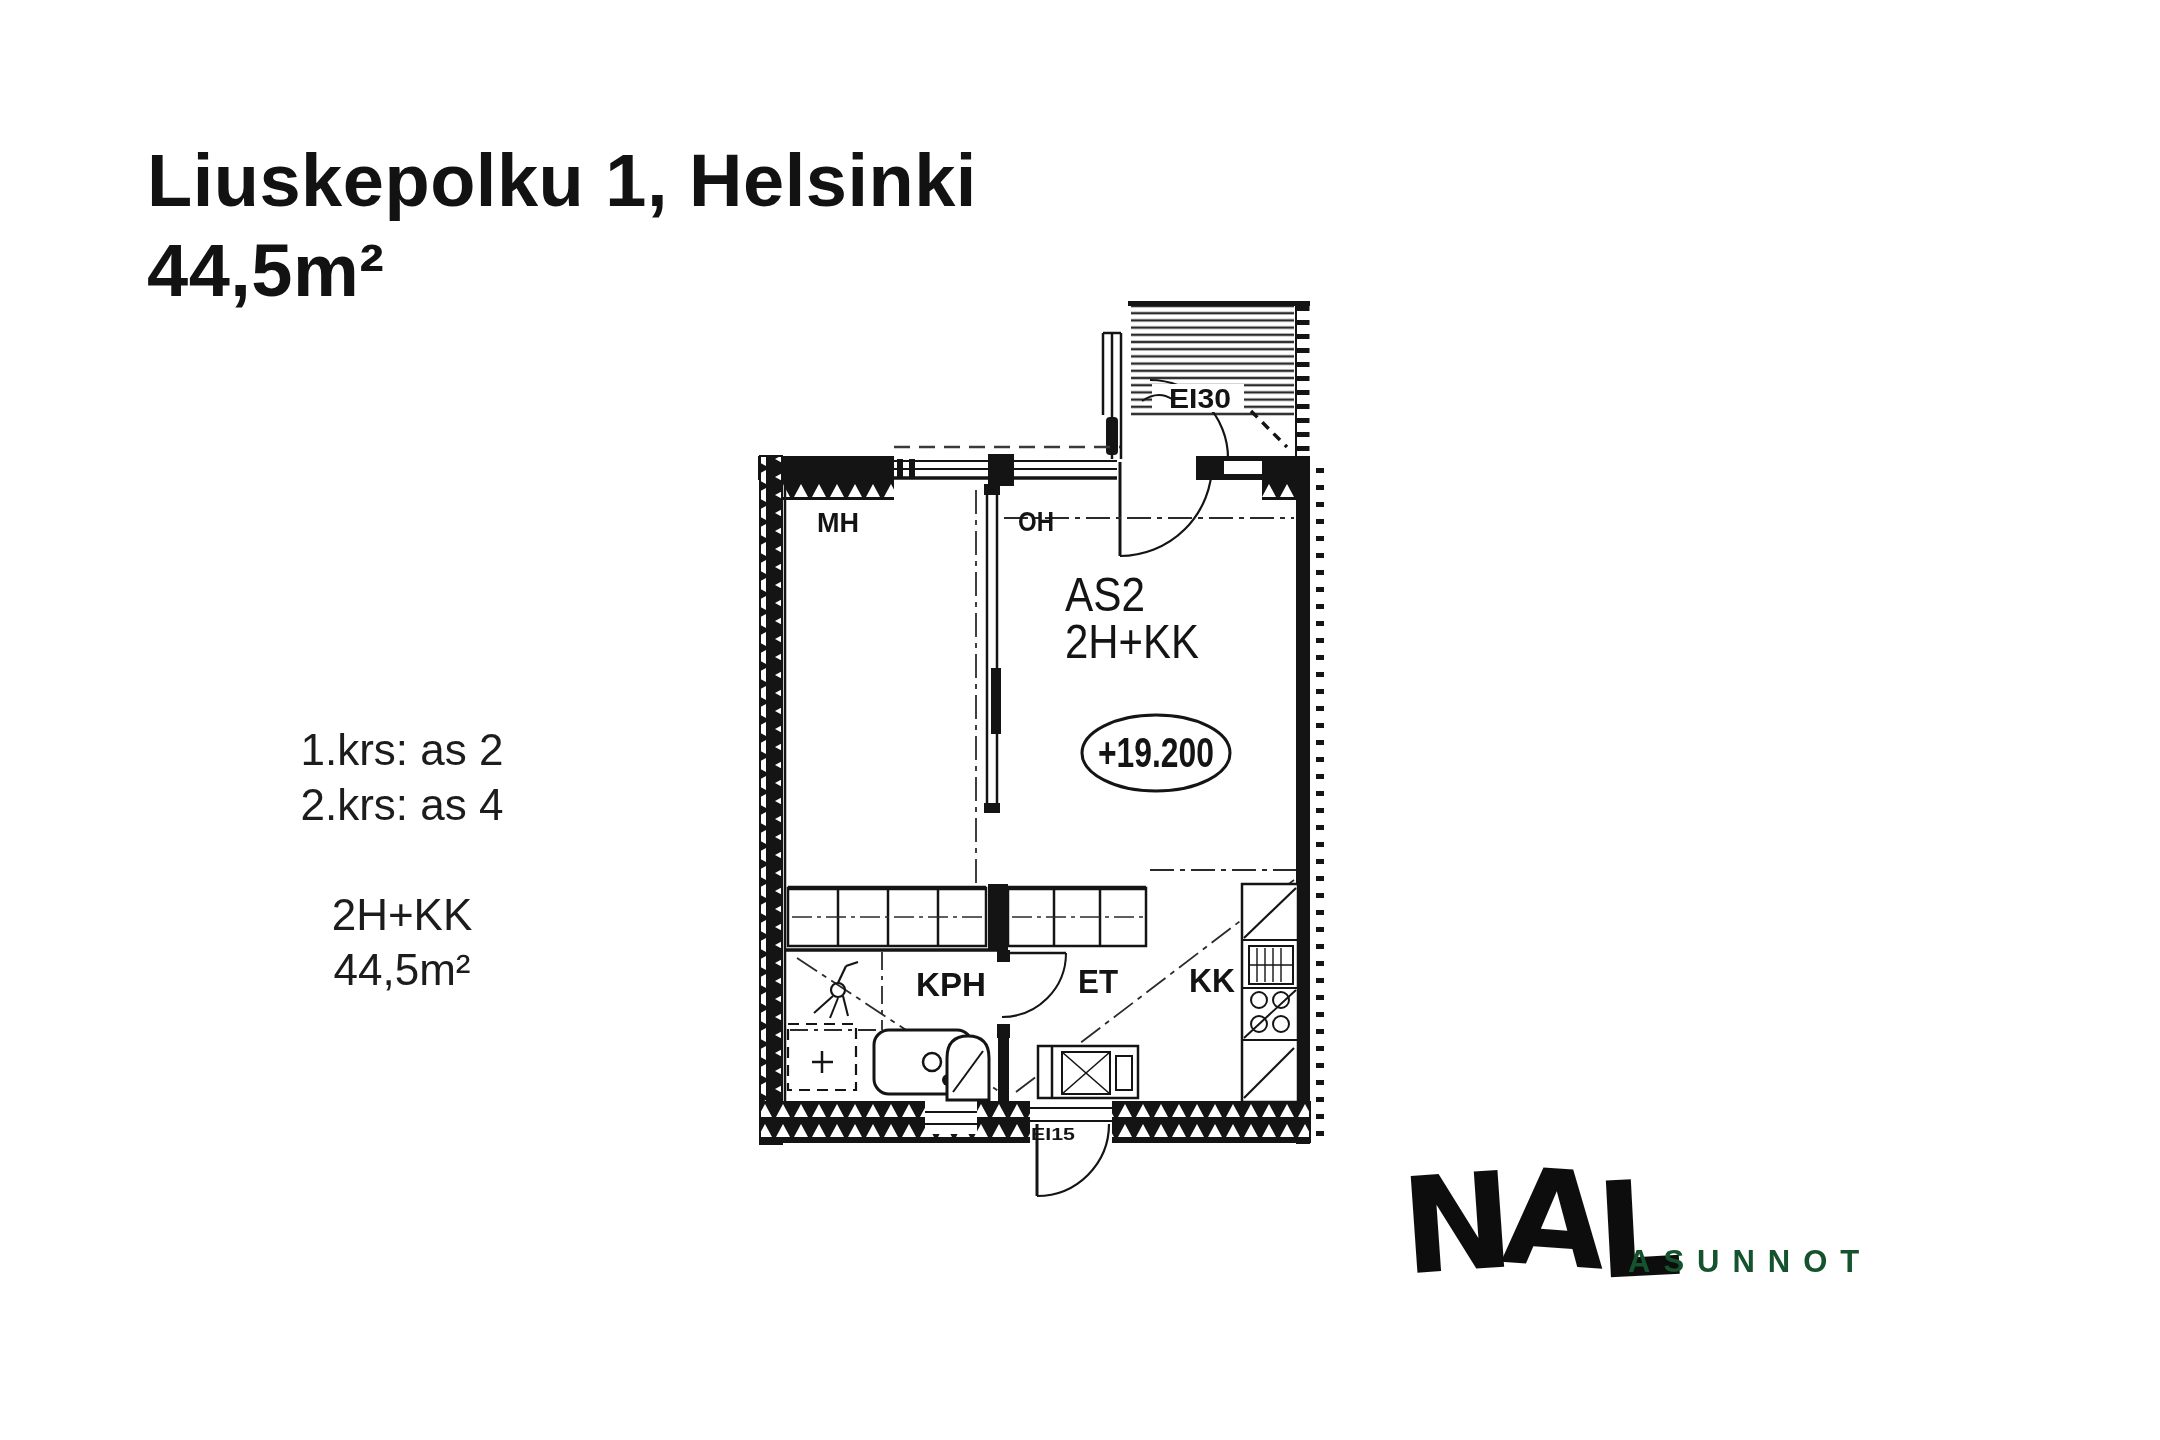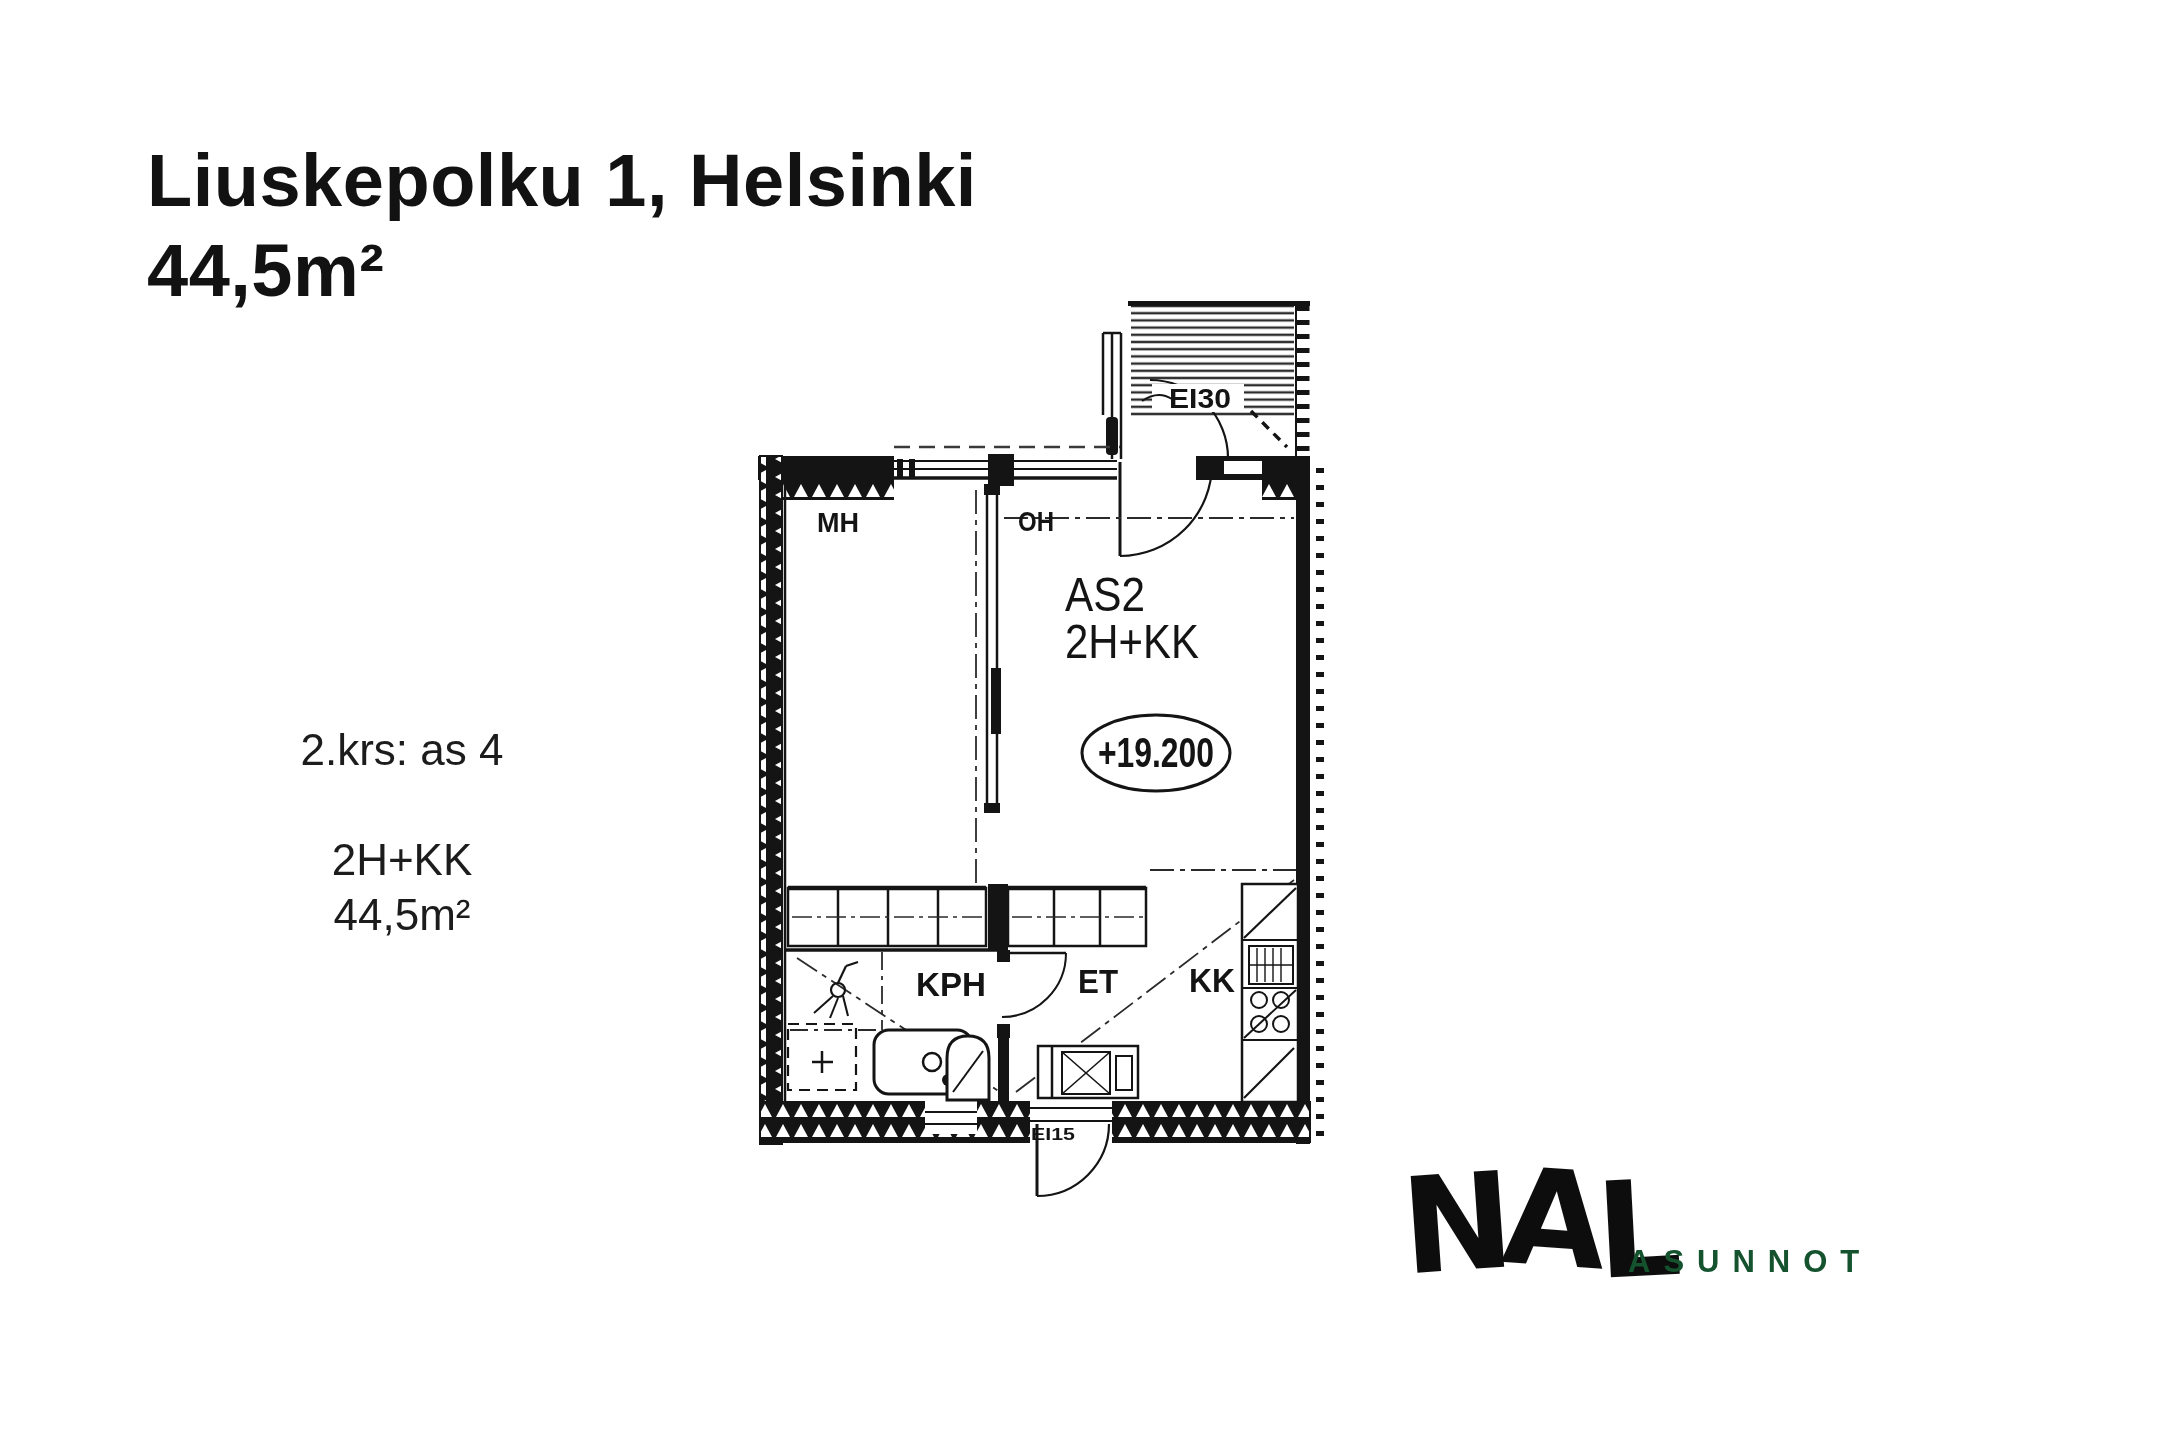--- a/index.html
+++ b/index.html
@@ -44,20 +44,21 @@
 <body>
 
 <div id="canvas">
 
   <div class="title-block">
     <div>Liuskepolku 1, Helsinki</div>
     <div>44,5m²</div>
   </div>
 
   <div class="info-block">
+    <div class="info-line">1.krs: as 2</div>
     <div class="info-line">2.krs: as 4</div>
     <div class="info-line"></div>
     <div class="info-line">2H+KK</div>
     <div class="info-line">44,5m²</div>
   </div>
 
   <svg id="plan-svg" viewBox="740 292 600 975" xmlns="http://www.w3.org/2000/svg">
     <defs>
       <pattern id="pTri" width="18" height="20" patternUnits="userSpaceOnUse">
         <rect width="18" height="20" fill="#141414"></rect>

